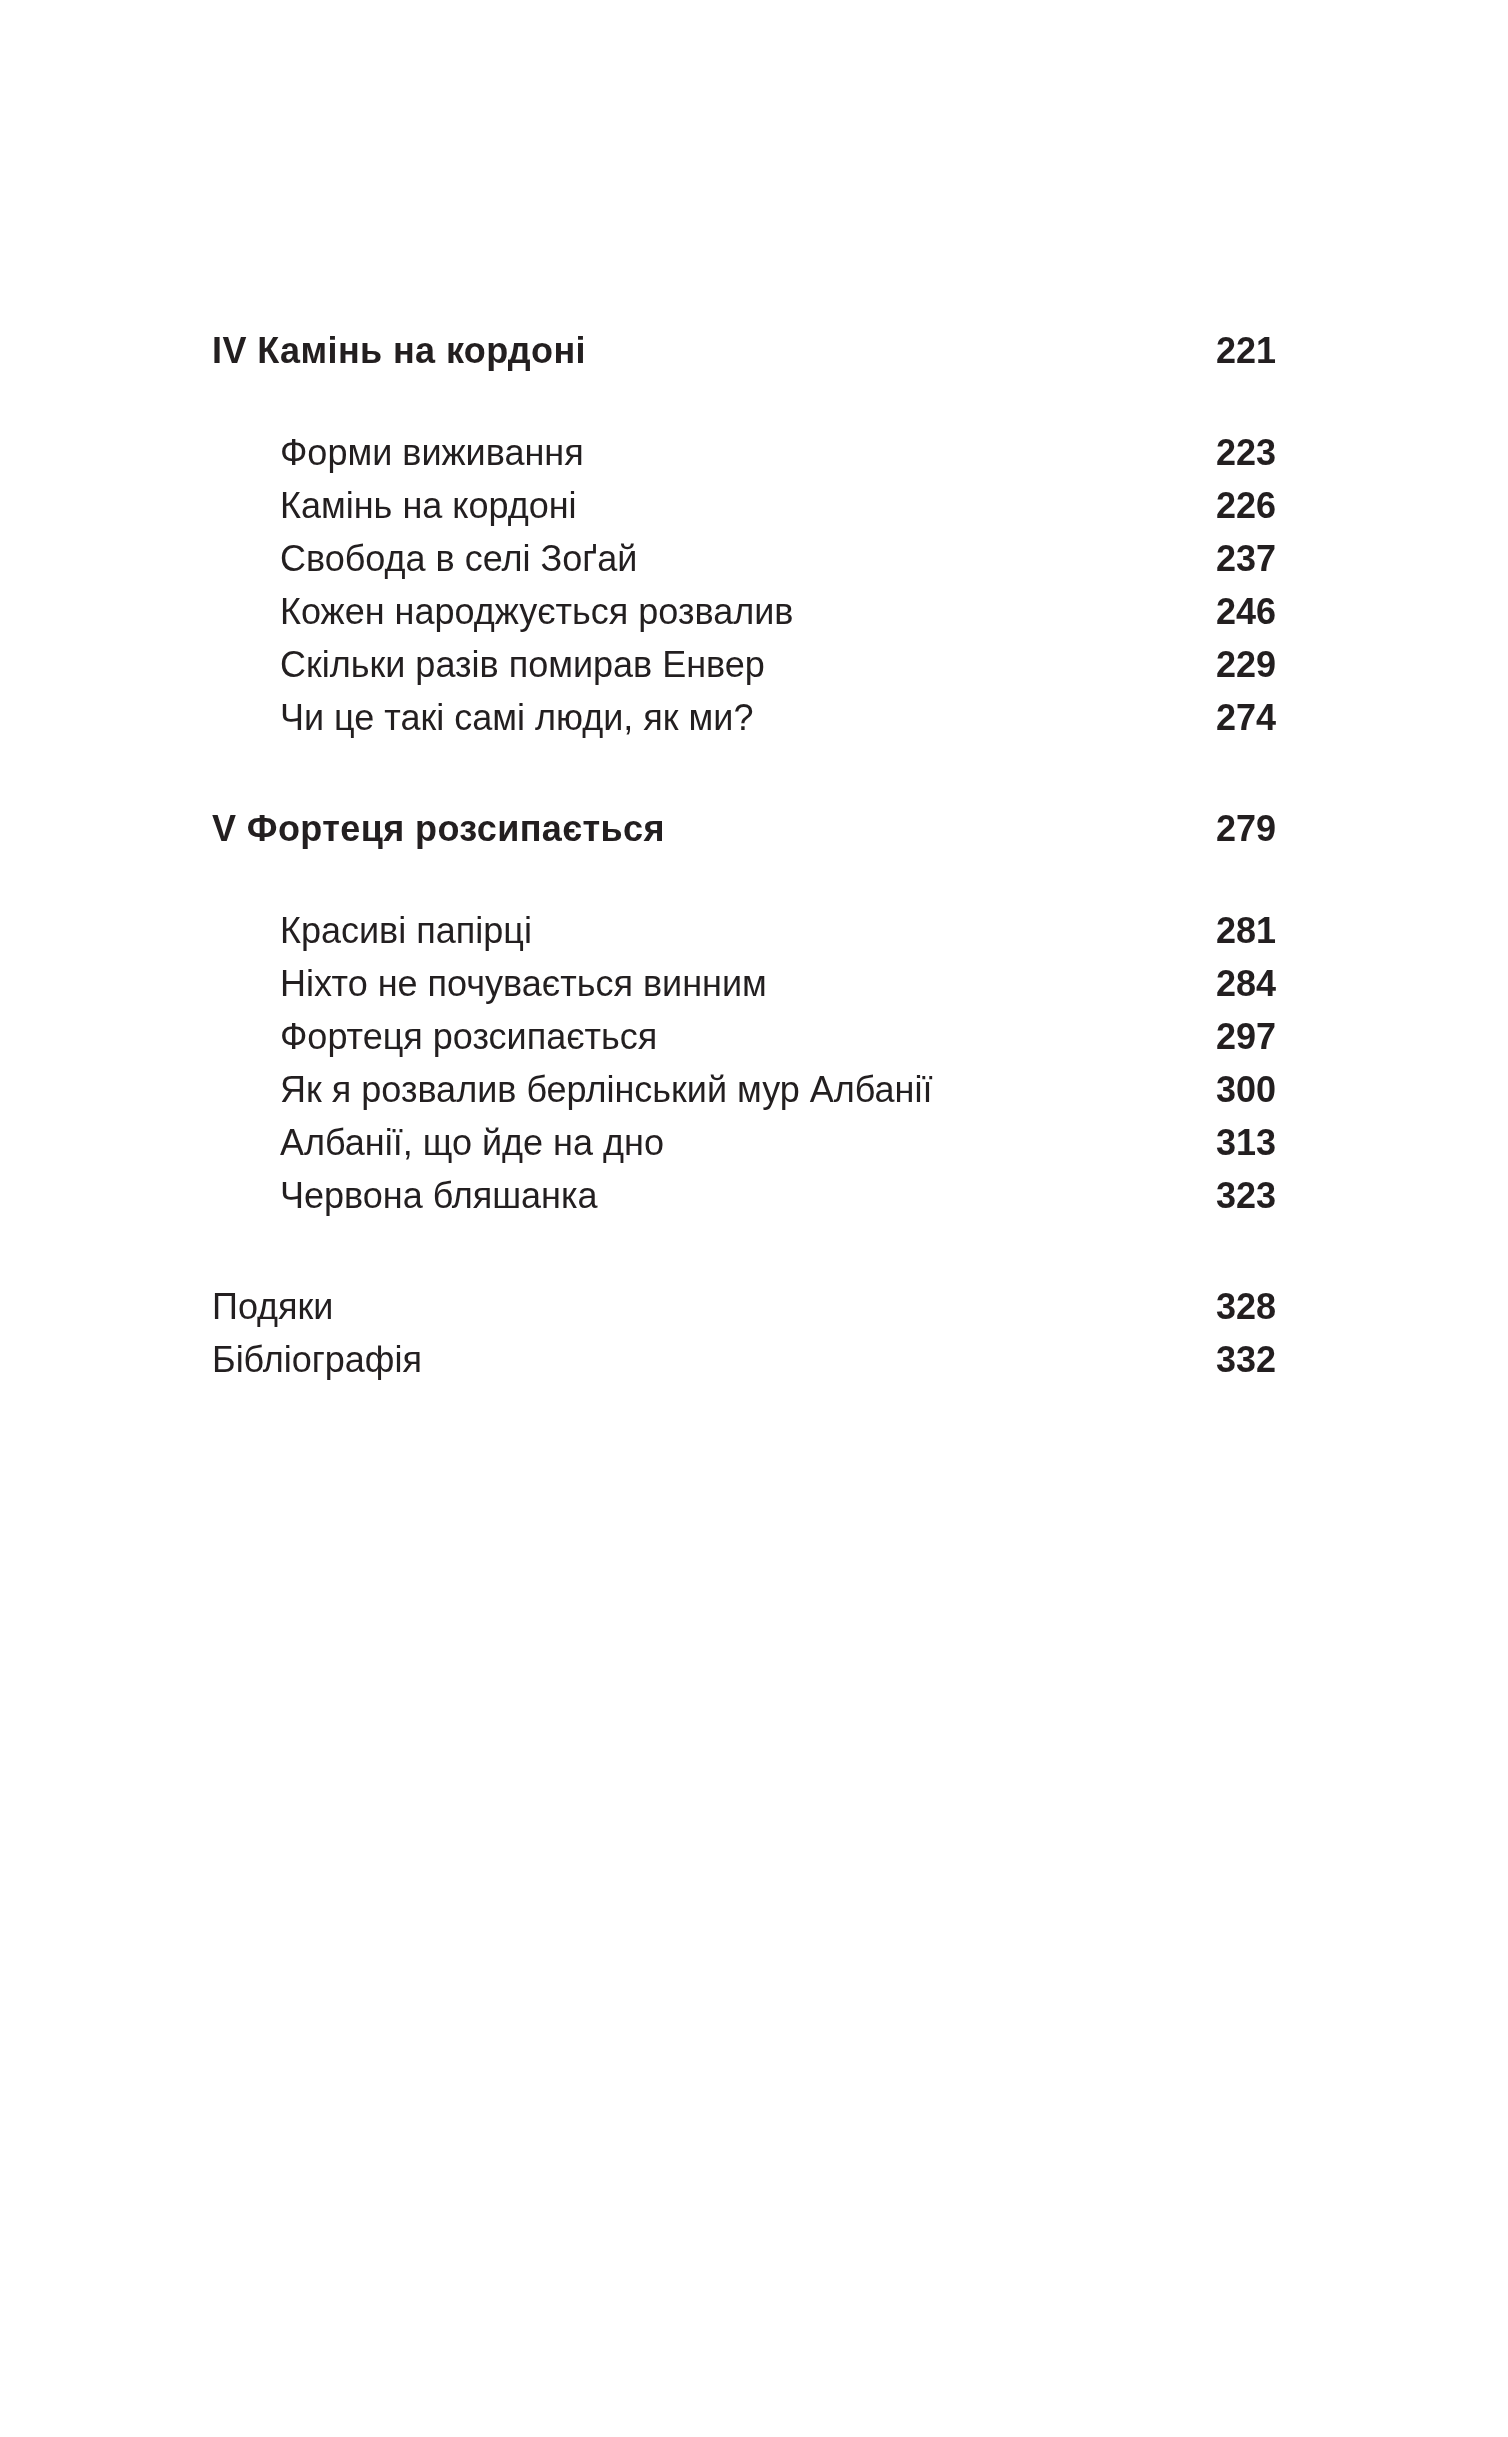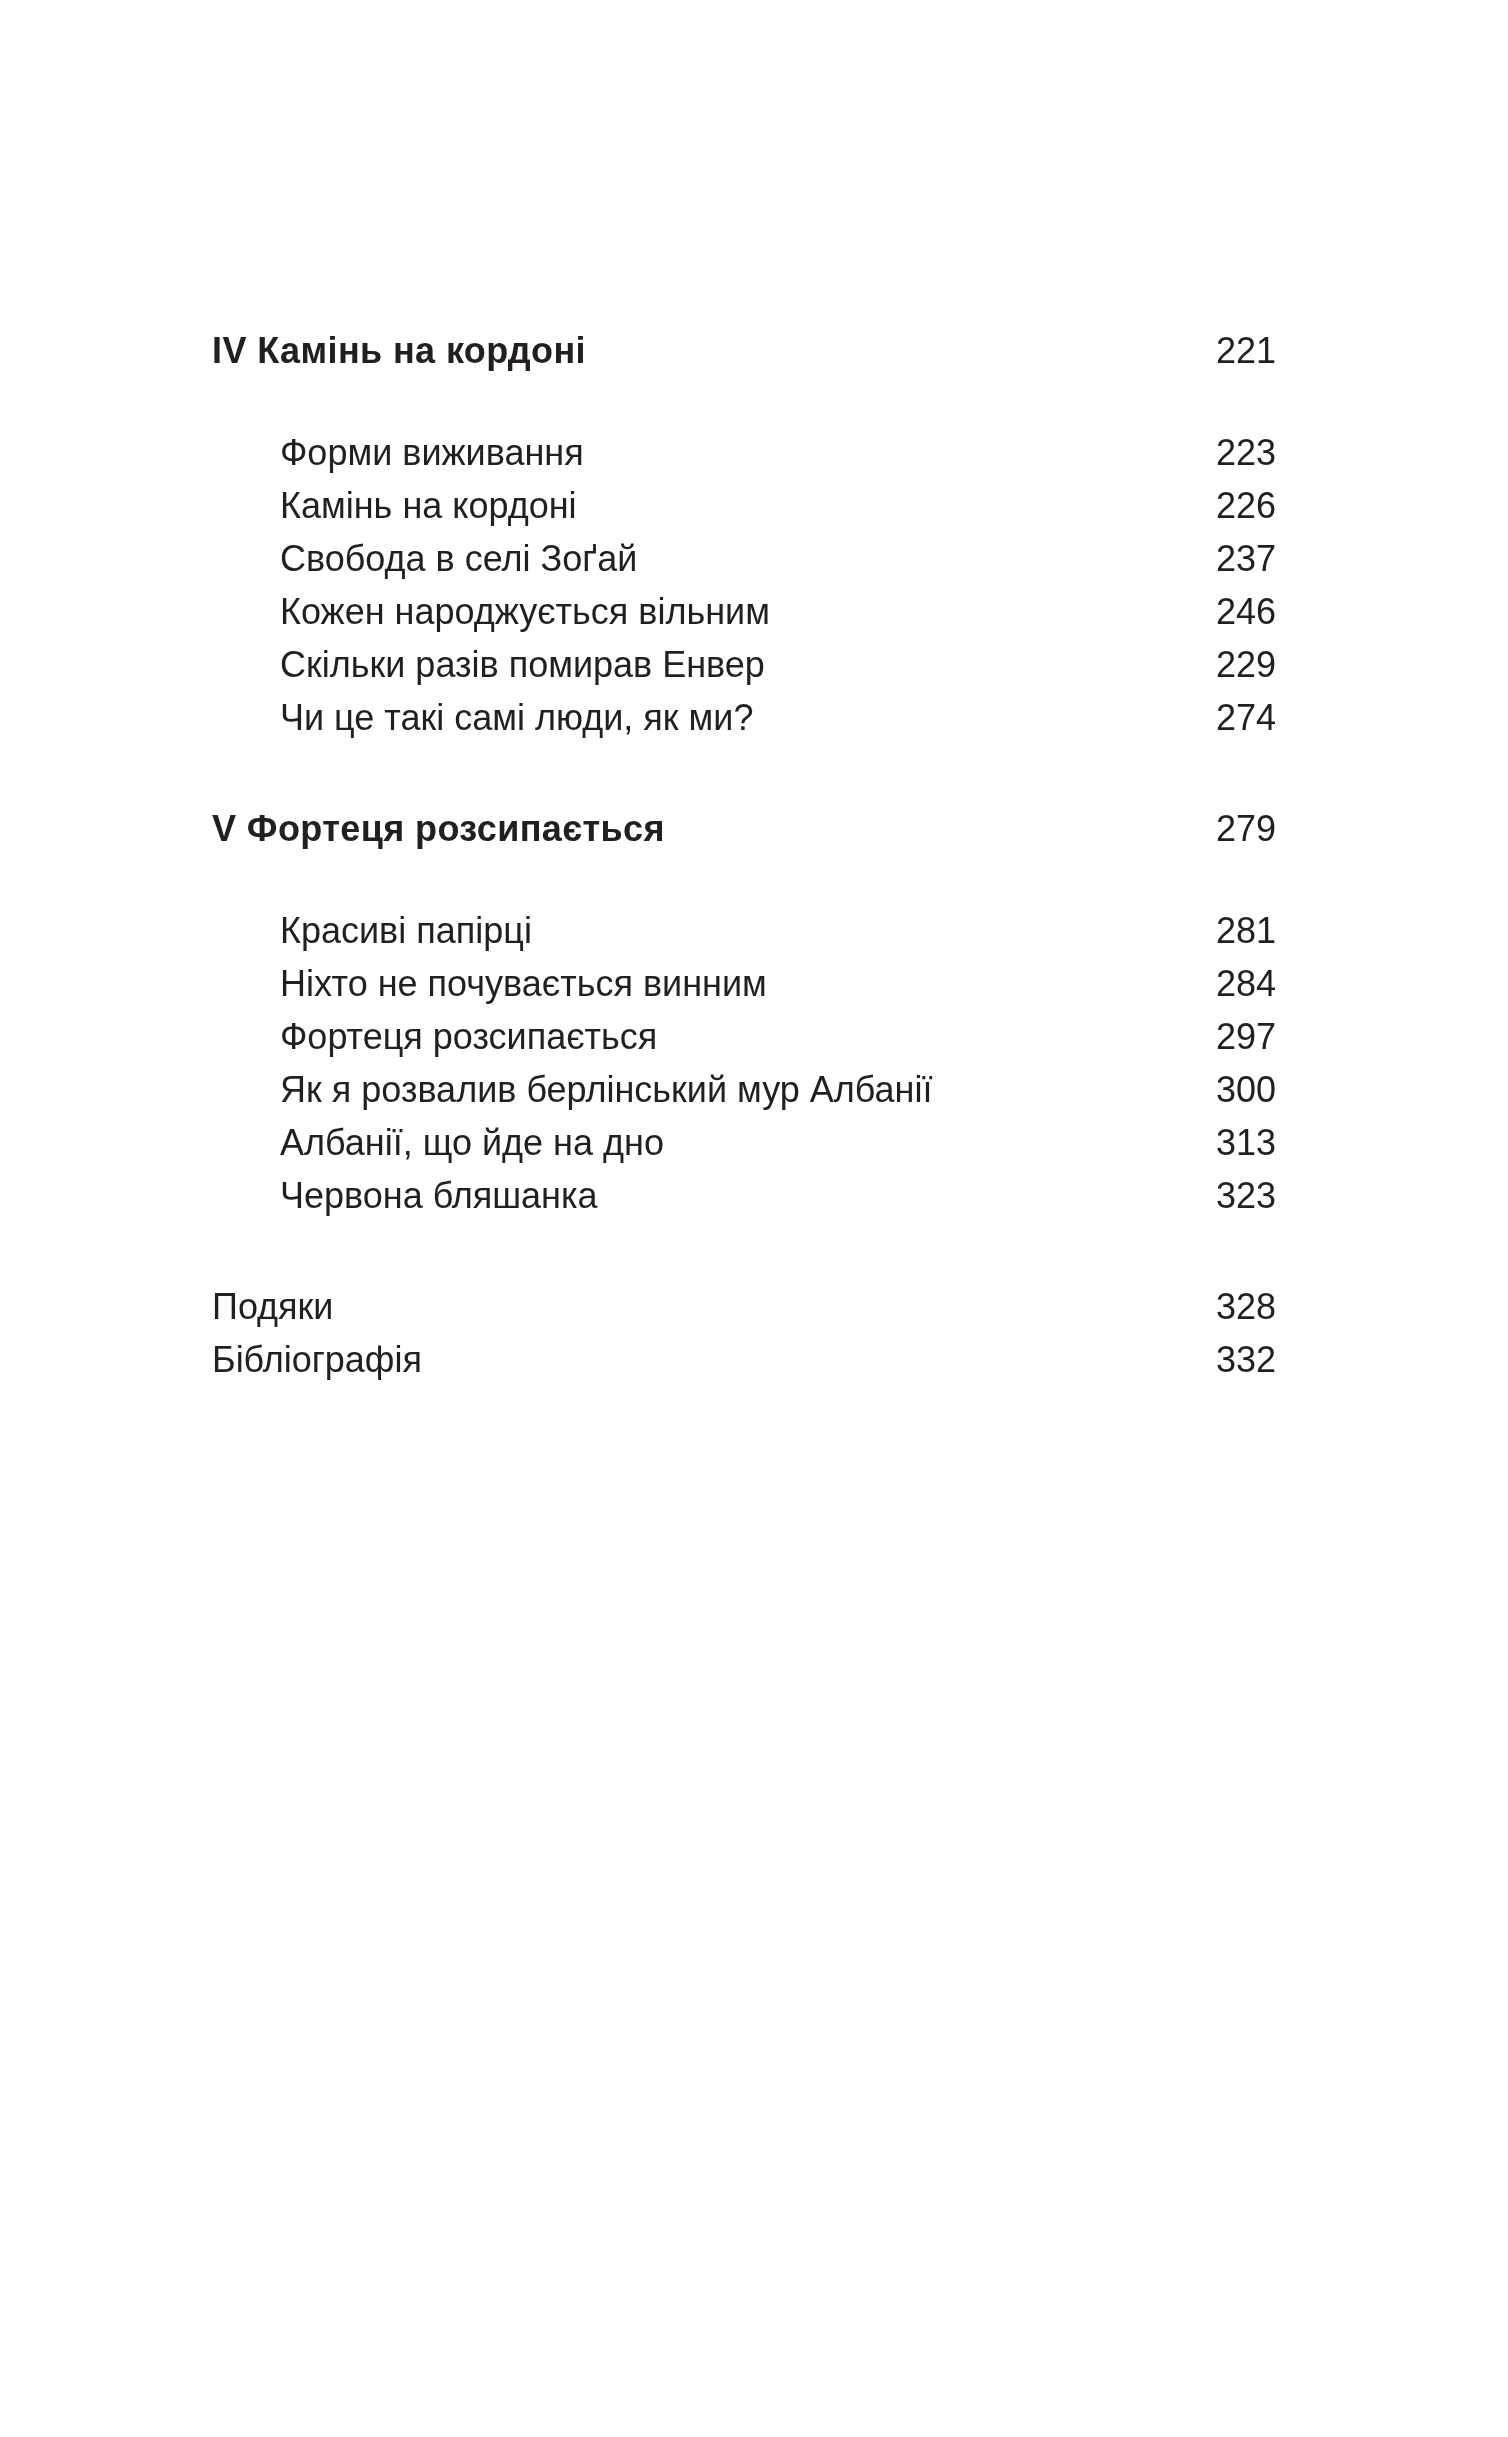--- a/index.html
+++ b/index.html
@@ -29,21 +29,21 @@
     line-height: 53px;
     white-space: nowrap;
   }
   .toc-row .title {
     flex: 1 1 auto;
     overflow: hidden;
   }
   .toc-row .pagenum {
     flex: 0 0 auto;
     text-align: right;
-    font-weight: 400;
+    font-weight: 700;
     font-variant-numeric: tabular-nums;
     padding-left: 31px;
   }
   .section-header .title {
     font-weight: 700;
     letter-spacing: 0.4px;
   }
   .section-header {
     margin-bottom: 49px; 
   }
@@ -70,21 +70,21 @@
     </div>
     <div class="toc-row chapter">
       <span class="title">Камінь на кордоні</span>
       <span class="pagenum">226</span>
     </div>
     <div class="toc-row chapter">
       <span class="title">Свобода в селі Зоґай</span>
       <span class="pagenum">237</span>
     </div>
     <div class="toc-row chapter">
-      <span class="title">Кожен народжується вільним</span>
+      <span class="title">Кожен народжується розвалив</span>
       <span class="pagenum">246</span>
     </div>
     <div class="toc-row chapter">
       <span class="title">Скільки разів помирав Енвер</span>
       <span class="pagenum">229</span>
     </div>
     <div class="toc-row chapter">
       <span class="title">Чи це такі самі люди, як ми?</span>
       <span class="pagenum">274</span>
     </div>

